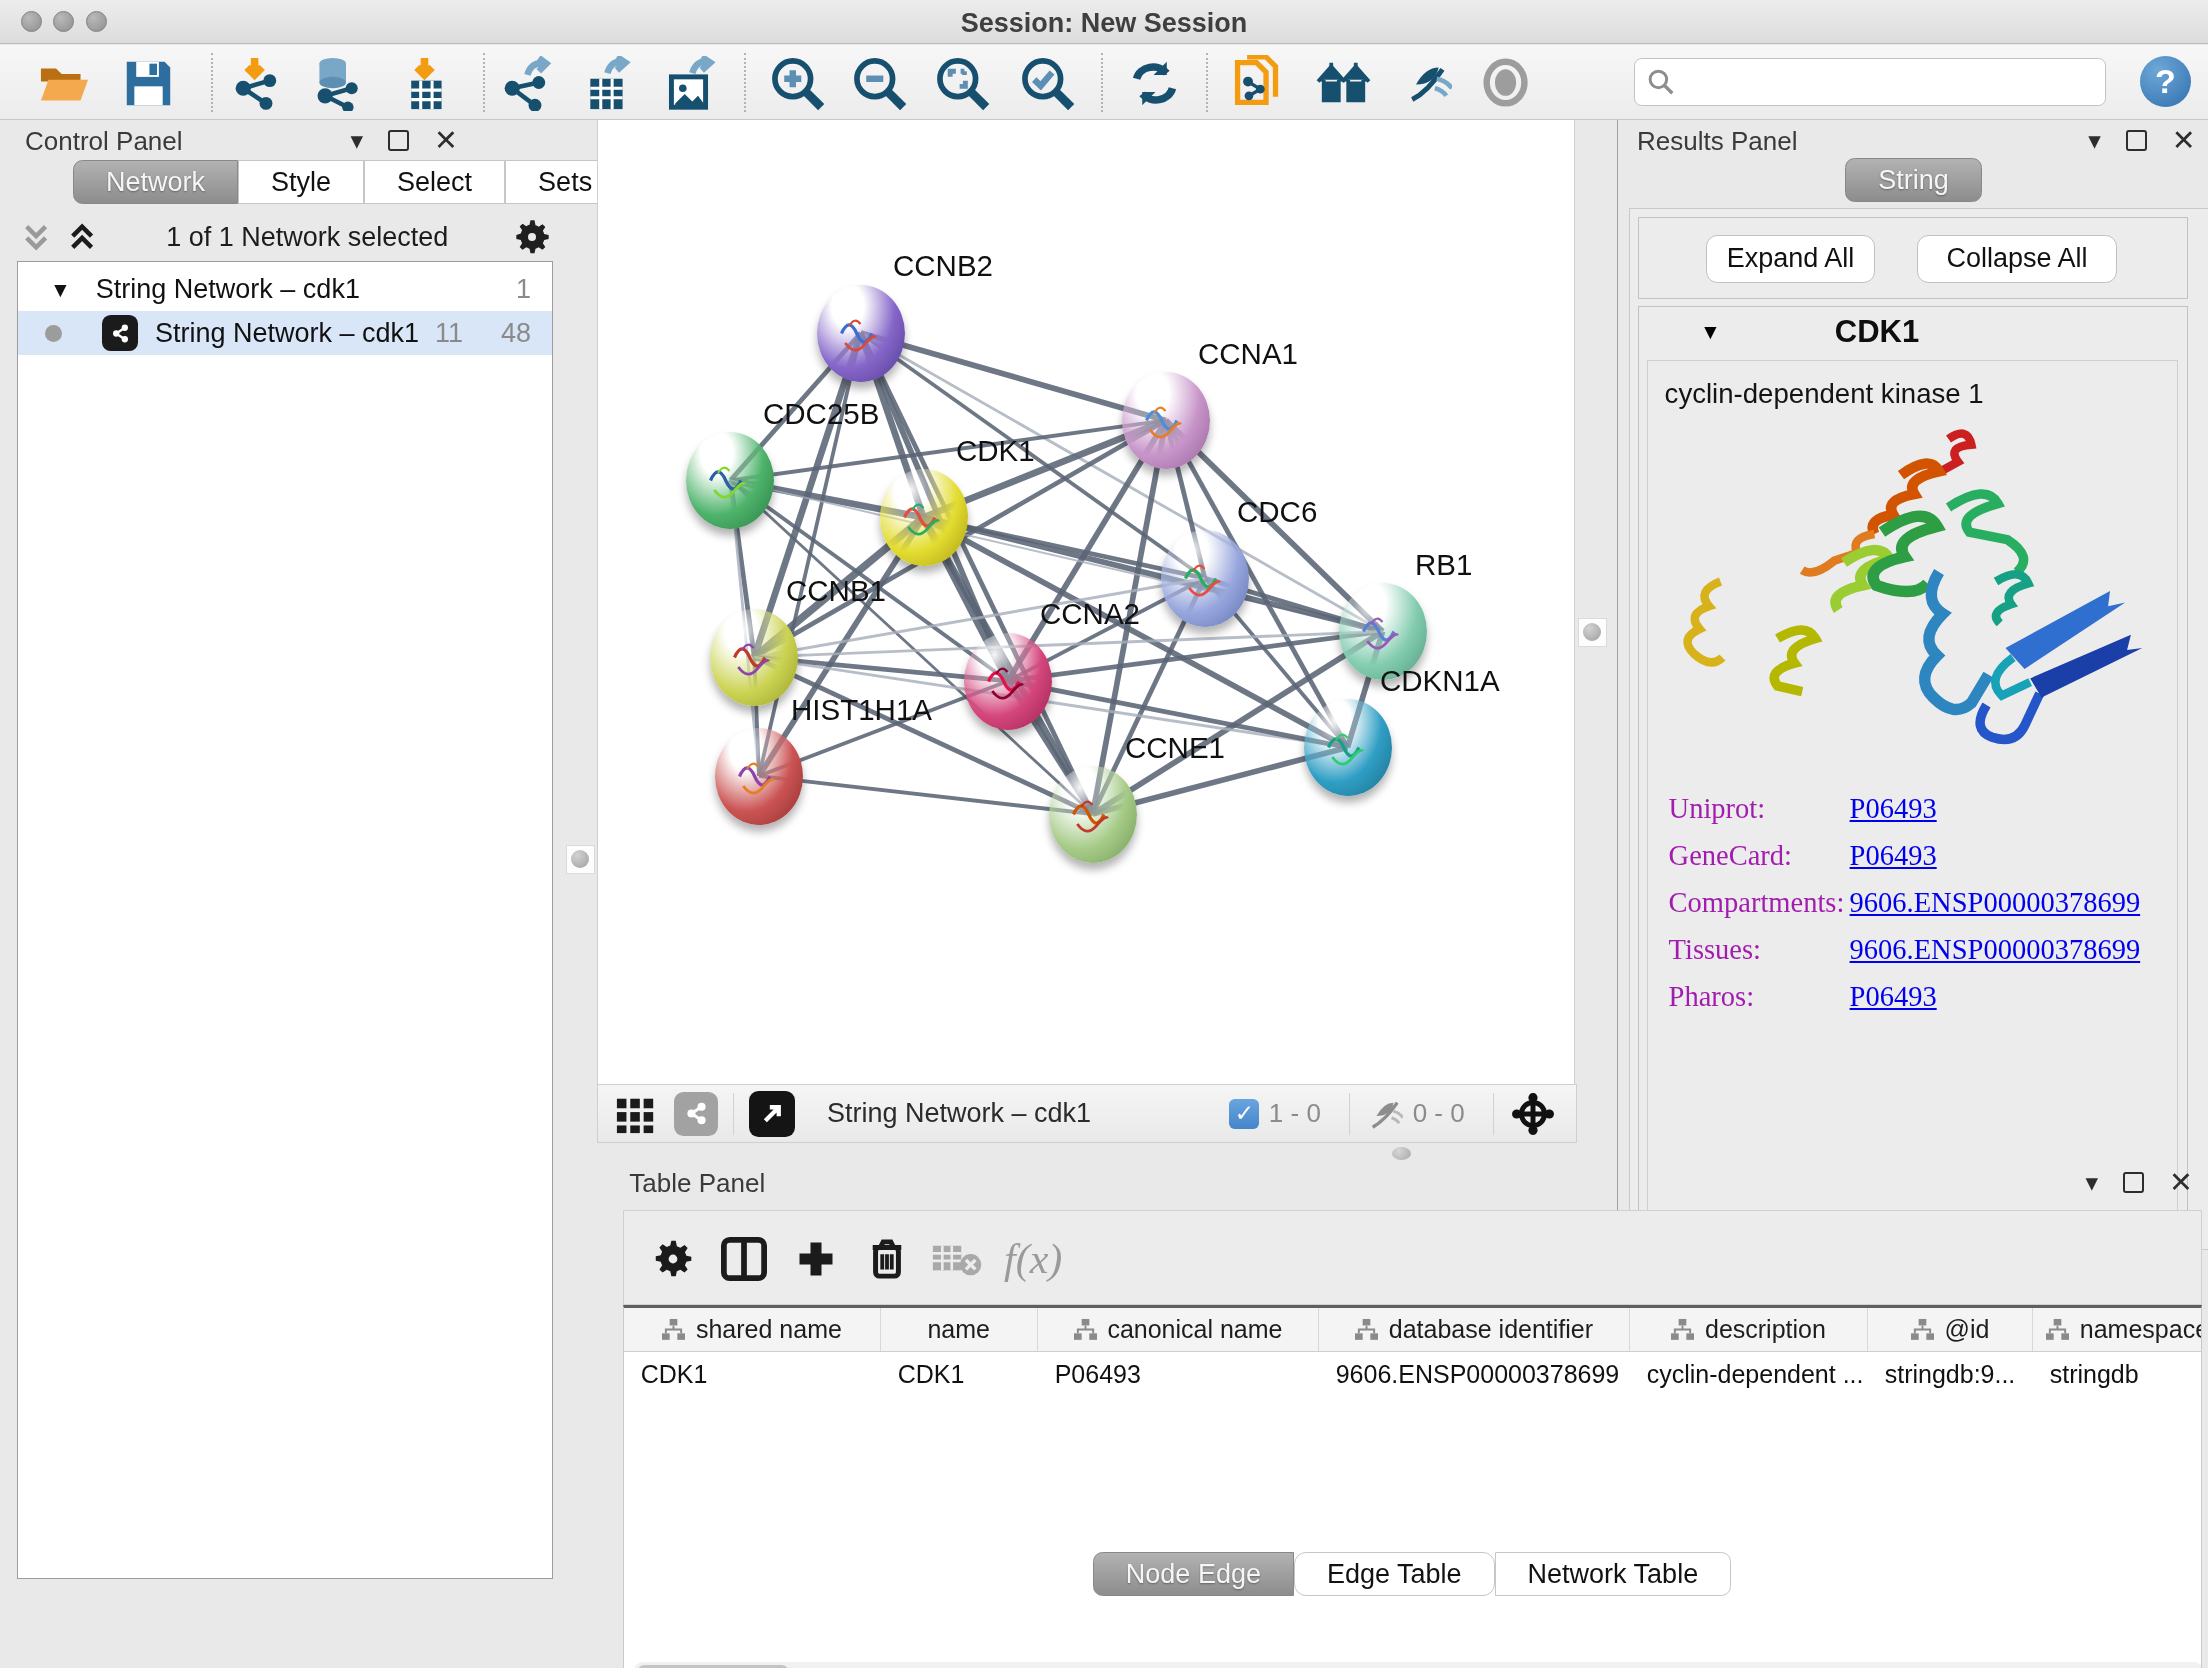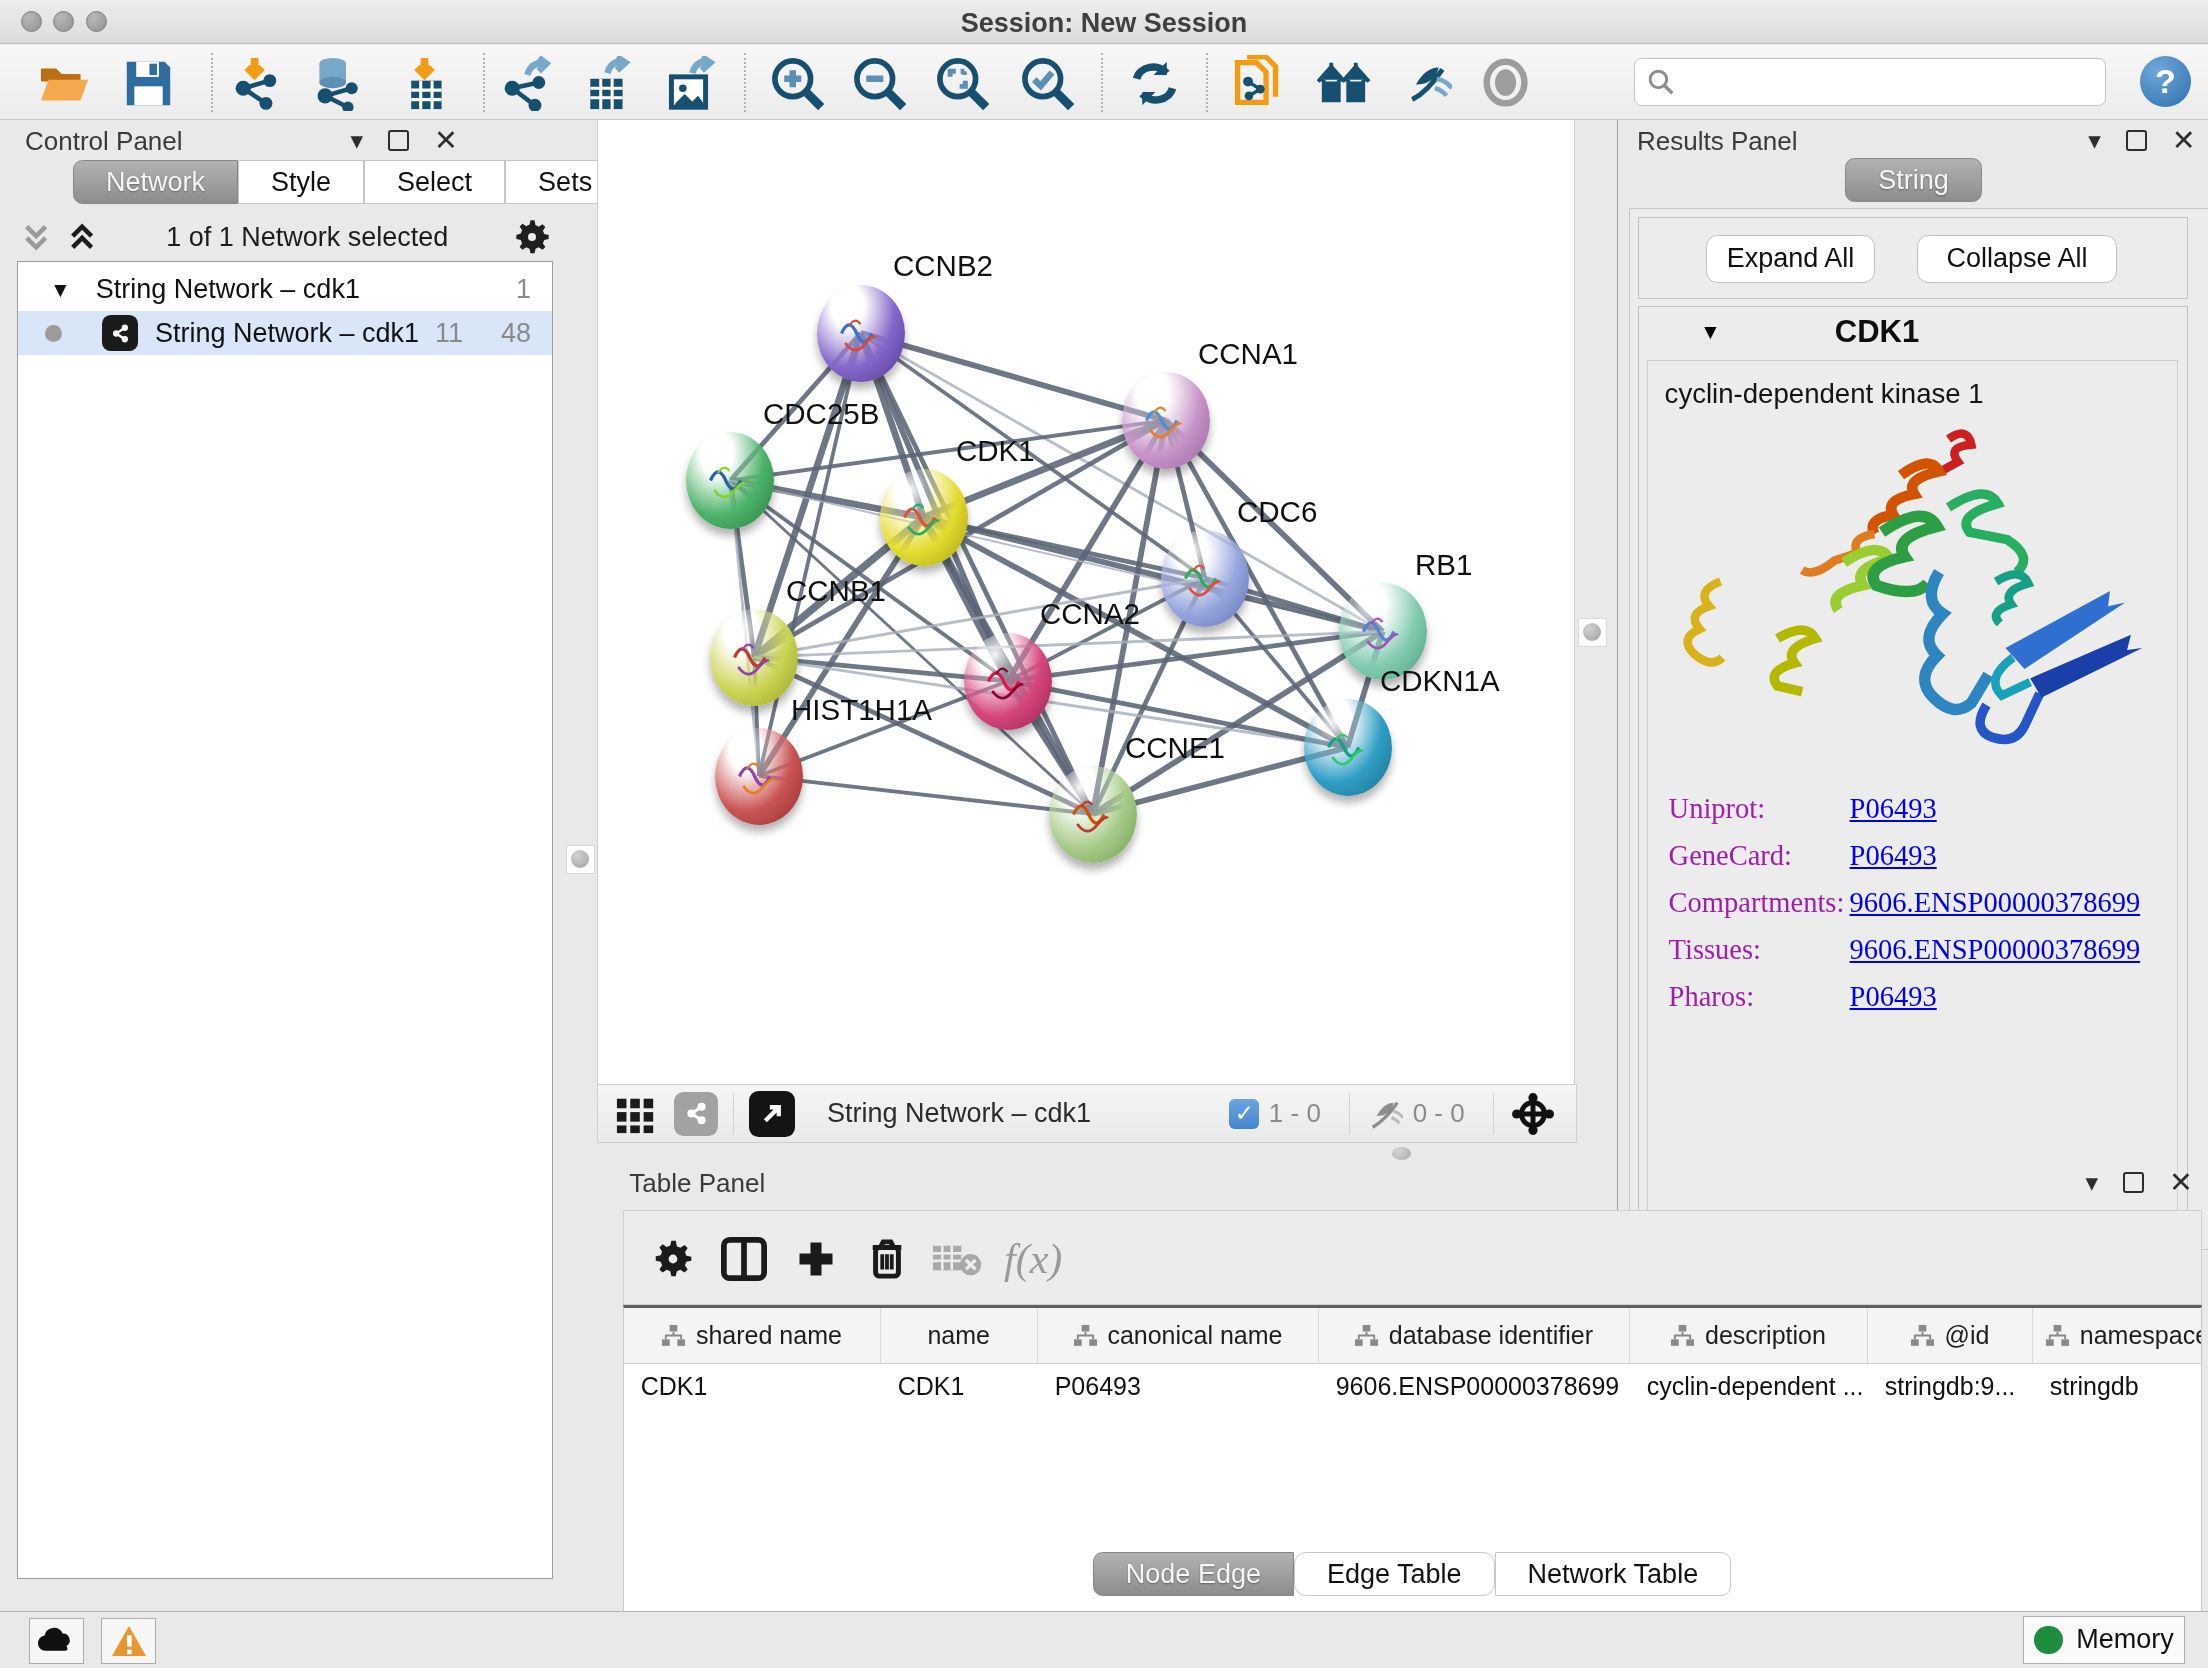--- a/index.html
+++ b/index.html
@@ -90,21 +90,21 @@
   .cl-row .cl-label { width:181px; font-size:28.5px; color:#a21caf; }
   .cl-row .cl-link { font-size:28.5px; color:#0000ee; text-decoration:underline; }
 
   
   .table-panel { position:absolute; left:616px; top:1164px; width:1592px; height:447px; }
   .tp-toolbar { position:absolute; left:6.7px; top:46px; width:1579px; height:95px; background:#ececec; border:1.9px solid #d0d0d0; }
   .tp-tool { position:absolute; top:17px; width:61px; height:61px; display:flex; align-items:center; justify-content:center; }
   .fx-label { font-size:42px; font-style:italic; font-family:"Liberation Serif","DejaVu Serif",serif; color:#9a9a9a; }
   .tp-table { position:absolute; left:6.7px; top:141px; width:1579px; height:430px; background:#fff;
     border:1px solid #c9c9c9; border-top:3.8px solid #5f5f5f; overflow:hidden; }
-  .tp-header { display:flex; height:56px; background:#f4f4f4; border-bottom:1.9px solid #cfcfcf; }
+  .tp-header { display:flex; height:44px; background:#f4f4f4; border-bottom:1.9px solid #cfcfcf; }
   .th-cell { display:flex; align-items:center; justify-content:center; gap:9.5px; font-size:25px; color:#1d1d1d;
     border-right:1.9px solid #d8d8d8; flex:none; overflow:hidden; white-space:nowrap; }
   .tp-row { display:flex; height:44px; }
   .td-cell { display:flex; align-items:center; padding-left:17px; font-size:25px; color:#111; flex:none;
     overflow:hidden; white-space:nowrap; }
   .hscroll { position:absolute; left:9.5px; top:354px; width:1571px; height:21px; background:#f1f1f1; border-radius:10.5px; }
   .hscroll i { position:absolute; left:3.8px; top:2.9px; width:152px; height:15px; border-radius:7.6px; background:#c4c4c4; }
   .tp-tabs { position:absolute; left:0; top:388px; width:100%; display:flex; justify-content:center; }
   .tp-tabs .tab { border-radius:9.5px; }
 
@@ -727,33 +727,15 @@
           <i></i>
         </div>
     </div>
     <div class="tp-tabs">
       <div class="tab selected" style="border-radius:9.5px 0 0 9.5px">Node Edge</div>
       <div class="tab" style="border-radius:12px">Edge Table</div>
       <div class="tab" style="border-radius:0 9.5px 9.5px 0">Network Table</div>
     </div>
   </div>
 
-  <div class="statusbar">
-    <div class="sb-btn" style="left:28.5px">
-      <svg width="38" height="28.5" viewBox="0 0 20 15">
-        <path d="M5 13 a4 4 0 0 1 -1 -8 a5 5 0 0 1 9.5 -1 a3.5 3.5 0 0 1 2 6.5 q1.5 2.5 -1 2.5 z" fill="#111"></path>
-      </svg>
-    </div>
-    <div class="sb-btn" style="left:101px">
-      <svg width="38" height="34" viewBox="0 0 20 18">
-        <path d="M10 1 L19 17 H1 z" fill="#e8962e"></path>
-        <rect x="9" y="6" width="2.4" height="6" fill="#fff"></rect>
-          <rect x="9" y="13.6" width="2.4" height="2.4" fill="#fff"></rect>
-      </svg>
-    </div>
-    <div class="memory-btn">
-      <i></i>
-      <span>Memory</span>
-    </div>
-  </div>
 
 </div>
 
 
 </body></html>

